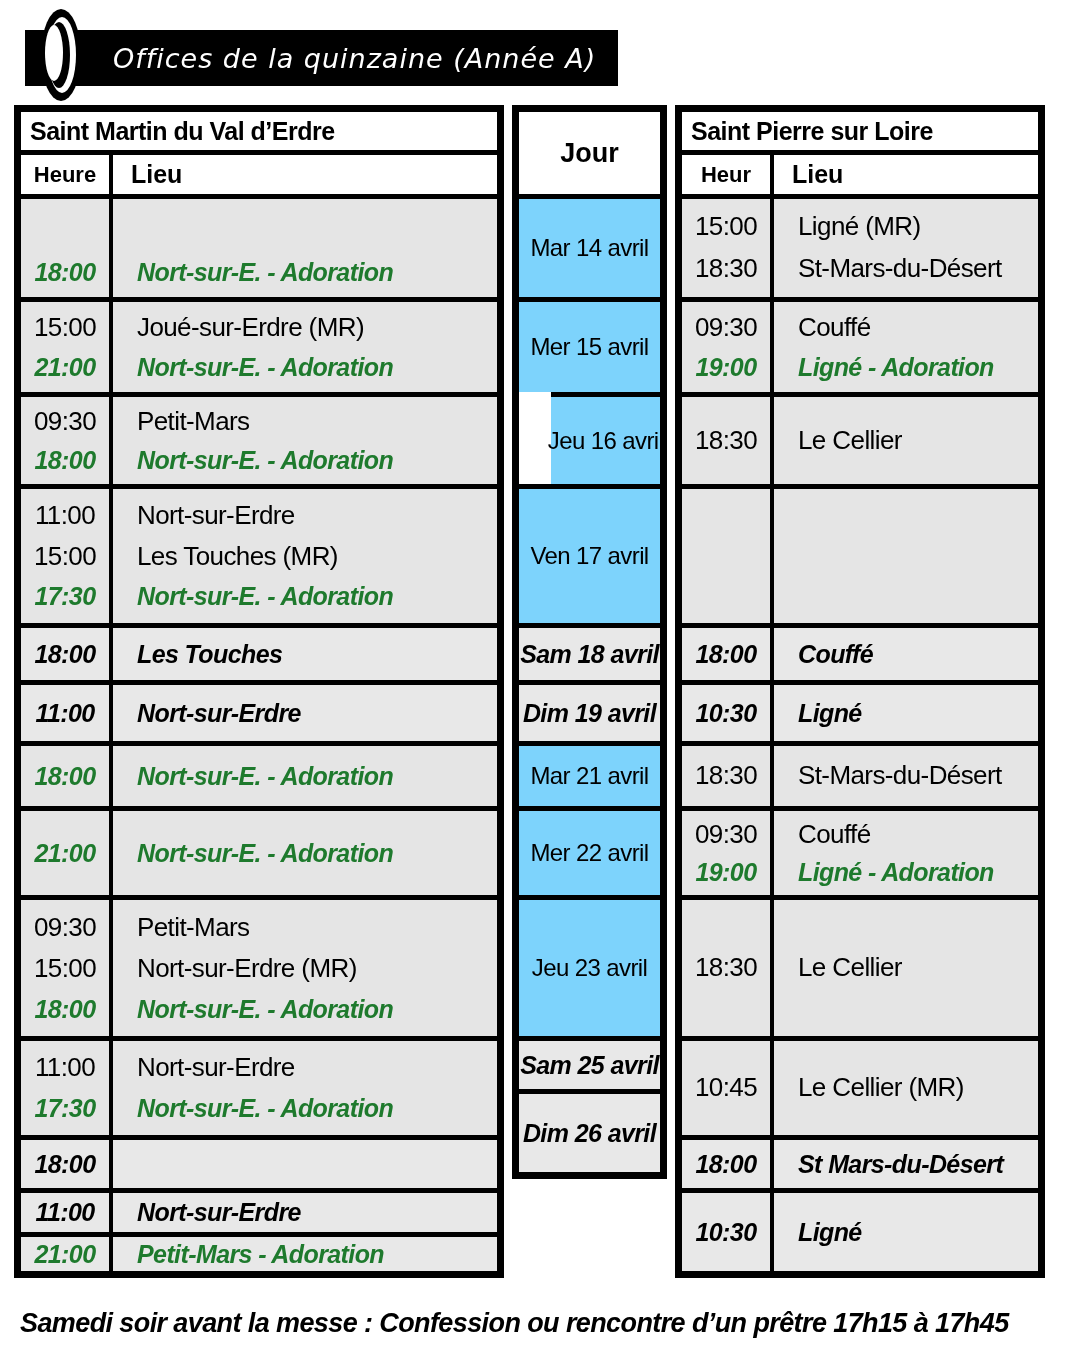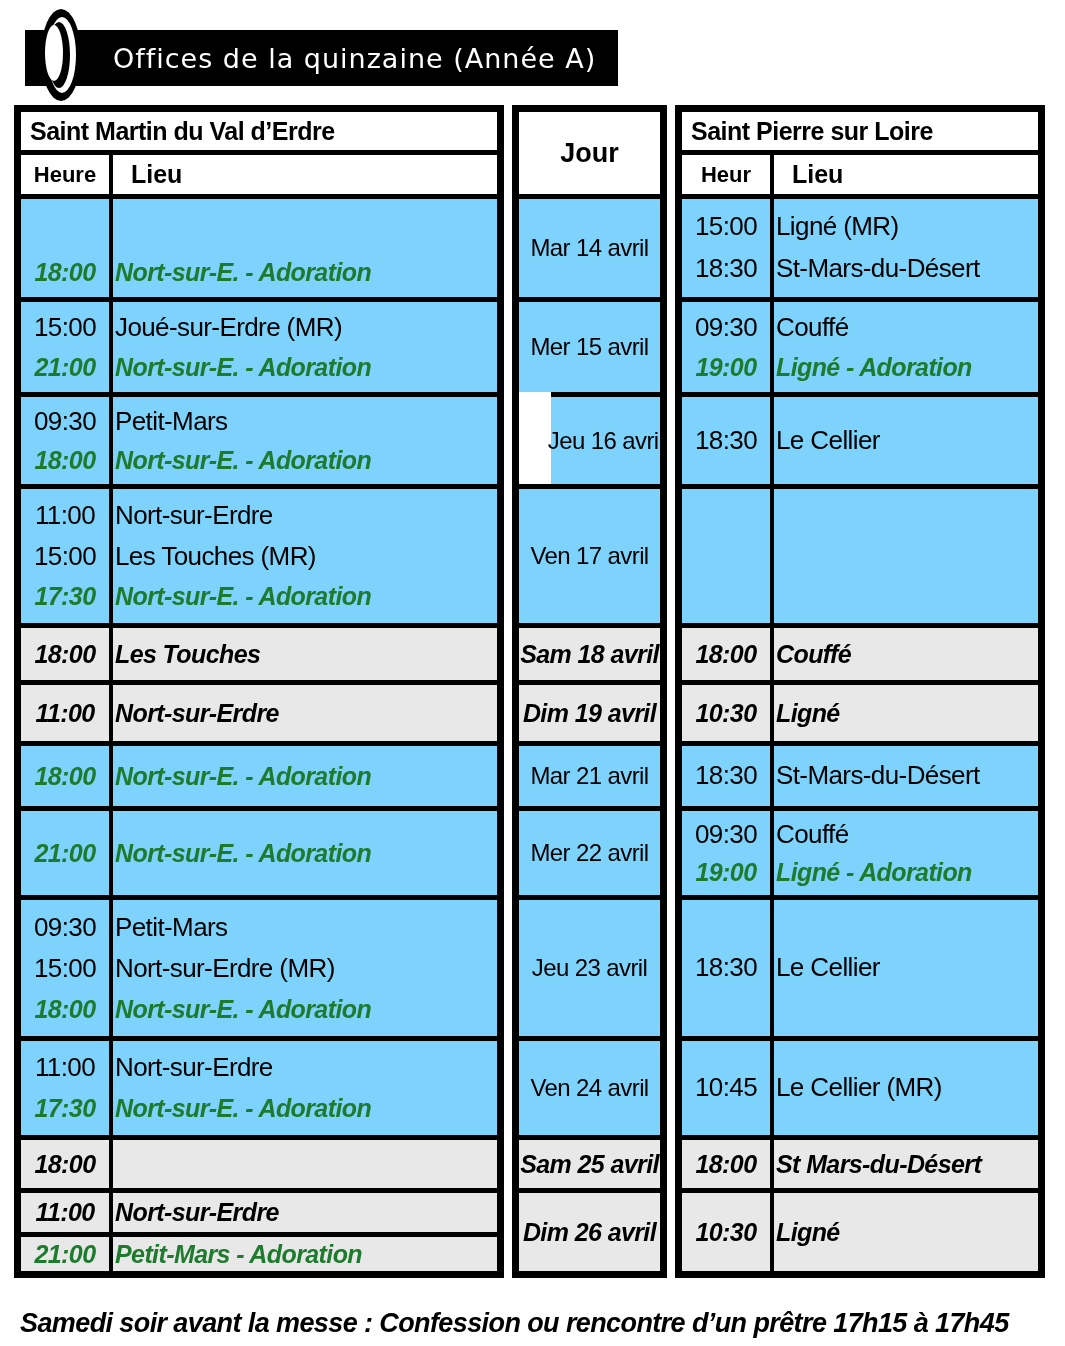--- a/index.html
+++ b/index.html
@@ -14,20 +14,21 @@
   }
   
   .banner-row{position:relative;margin:28px 0 0 25px;height:60px;}
   .banner{
     position:absolute;left:0;top:2px;width:593px;height:56px;background:#000;
     display:flex;align-items:center;padding-left:88px;box-sizing:border-box;
   }
   .banner .title-text{
     color:#fff;font-size:27px;letter-spacing:1px;white-space:nowrap;
     font-family:"DejaVu Sans",sans-serif;
+    font-style:italic;
   }
   .logo{position:absolute;left:14px;top:-22px;width:44px;height:98px;z-index:2;}
   
   .schedule{display:flex;margin:17px 0 0 14px;align-items:flex-start;}
   .block{border:7px solid #000;box-sizing:border-box;background:#fff;}
   .block-left{width:490px;}
   .block-jour{width:155px;margin-left:8px;}
   .block-right{width:370px;margin-left:8px;}
   .parish-header{
     height:38px;display:flex;align-items:center;padding-left:9px;
@@ -39,37 +40,37 @@
     flex:0 0 88px;width:88px;border-right:4px solid #000;
     display:flex;align-items:center;justify-content:center;
     font-weight:bold;font-size:22px;
   }
   .th-place{flex:1;display:flex;align-items:center;padding-left:18px;font-weight:bold;font-size:25px;}
   .jour-header{
     height:82px;display:flex;align-items:center;justify-content:center;
     font-weight:bold;font-size:27px;
   }
   
-  .lrow{display:flex;border-top:5px solid #000;background:#7dd3fc;}
+  .lrow{display:flex;border-top:5px solid #000;background:#e5e5e5;}
   .lrow-wrap{border-top:5px solid #000;}
   .lrow.sub{border-top:none;}
   .lrow.subdiv{border-top:5px solid #000;}
   .jrow{
     display:flex;align-items:center;justify-content:center;
     border-top:5px solid #000;background:#7dd3fc;
   }
   .weekend{background:var(--wkbg);}
   .lrow-wrap.weekend .lrow{background:var(--wkbg);}
   .time-col{
     width:88px;flex:0 0 88px;border-right:4px solid #000;
     display:flex;flex-direction:column;align-items:center;
   }
   .place-col{
     flex:1;display:flex;flex-direction:column;align-items:flex-start;
-    padding-left:2px;overflow:hidden;
+    padding-left:24px;overflow:hidden;
   }
   .j-even{justify-content:space-evenly;}
   .j-center{justify-content:center;}
   .j-bottom{justify-content:flex-end;padding-bottom:12px;}
   .line{font-size:26px;line-height:1.05;white-space:nowrap;letter-spacing:-0.6px;color:#000;}
   .line.green{color:var(--green);font-weight:bold;font-style:italic;font-size:25px;}
   .weekend .line,.lrow-wrap.weekend .line{font-weight:bold;font-style:italic;font-size:25px;}
   .weekend .line.green{color:var(--green);}
   .day-label{font-size:24px;letter-spacing:-0.6px;white-space:nowrap;}
   .jrow.weekend .day-label{font-weight:bold;font-style:italic;font-size:25px;}
@@ -248,23 +249,20 @@
           </div>
           <div class="jrow" style="height: 60px;">
             <div class="day-label">Mar 21 avril</div>
           </div>
           <div class="jrow" style="height: 84px;">
             <div class="day-label">Mer 22 avril</div>
           </div>
           <div class="jrow" style="height: 136px;">
             <div class="day-label">Jeu 23 avril</div>
           </div>
-          <div class="jrow" style="height: 94px;">
-            <div class="day-label">Ven 24 avril</div>
-          </div>
           <div class="jrow weekend" style="height: 48px;">
             <div class="day-label">Sam 25 avril</div>
           </div>
           <div class="jrow weekend" style="height: 78px;">
             <div class="day-label">Dim 26 avril</div>
           </div>
         </div>
     </div>
 
     <div class="block block-right">

